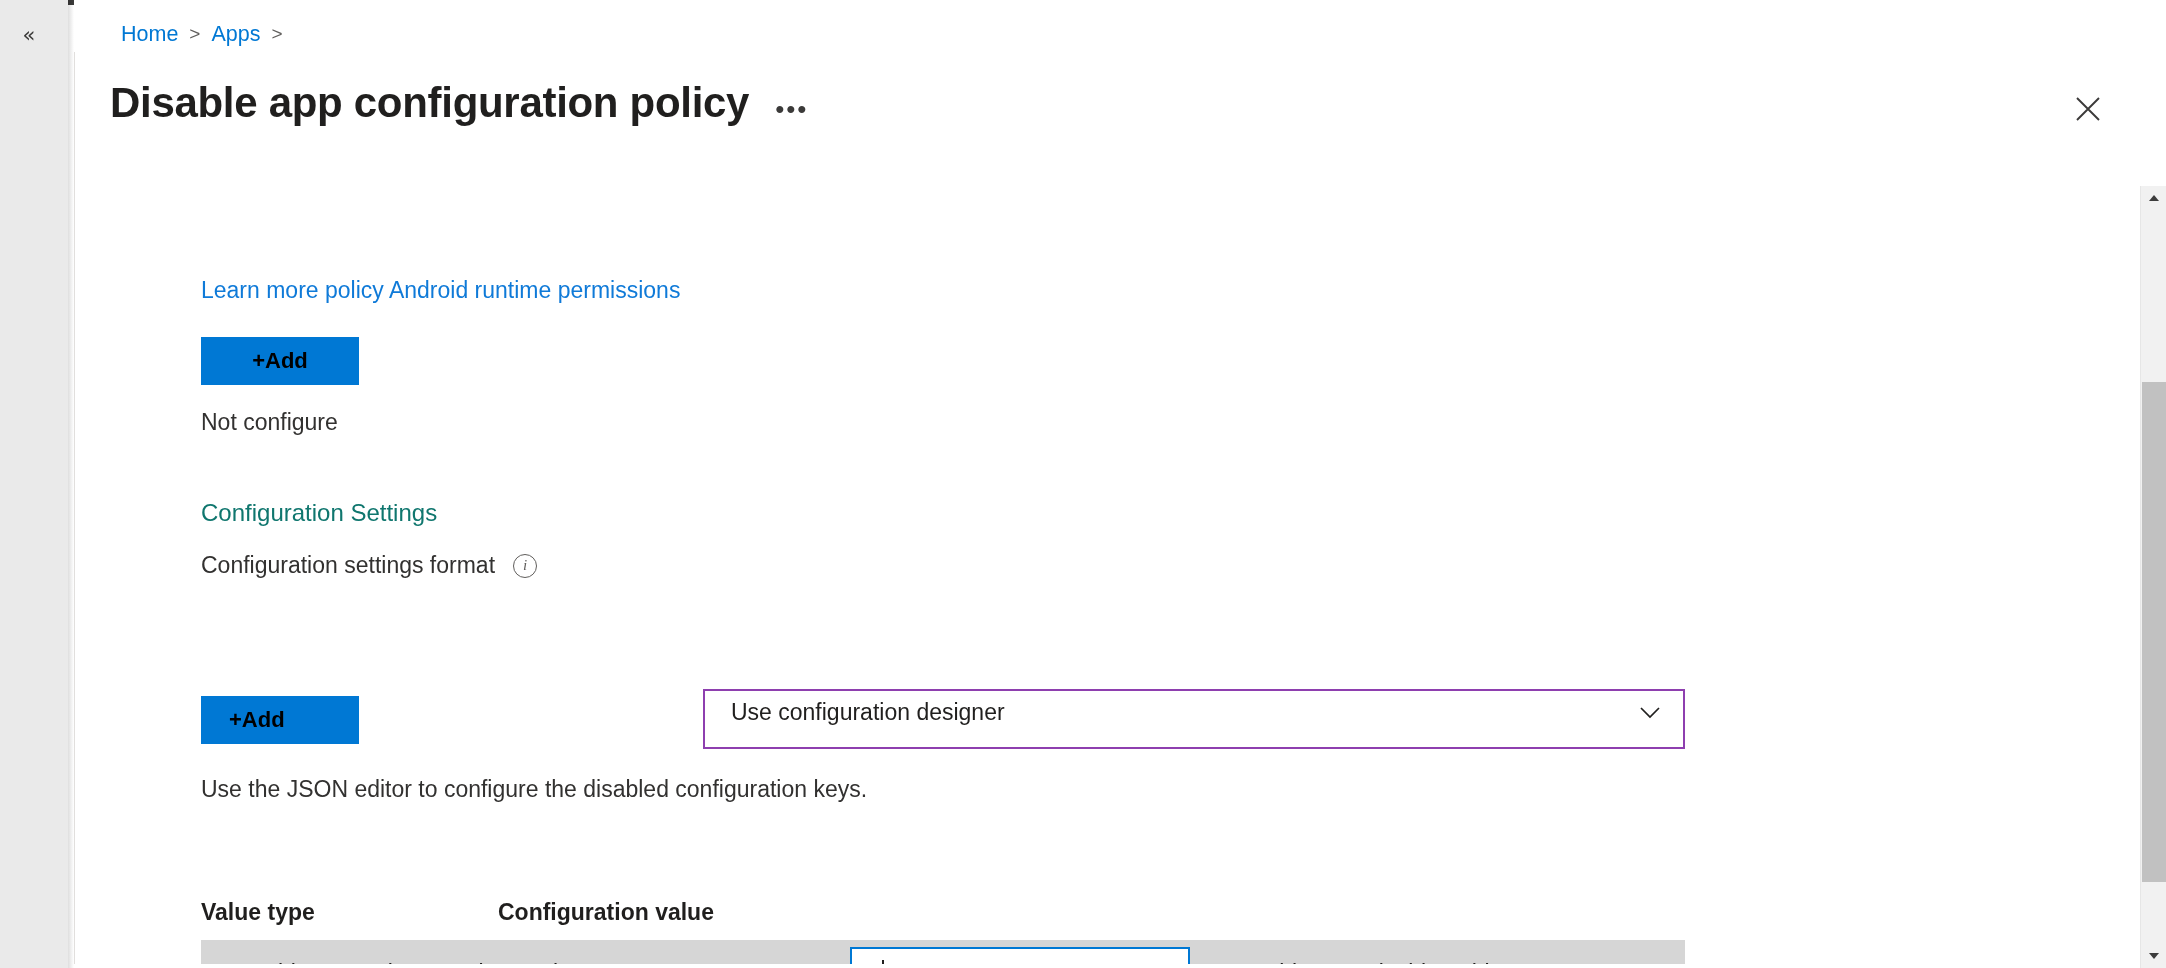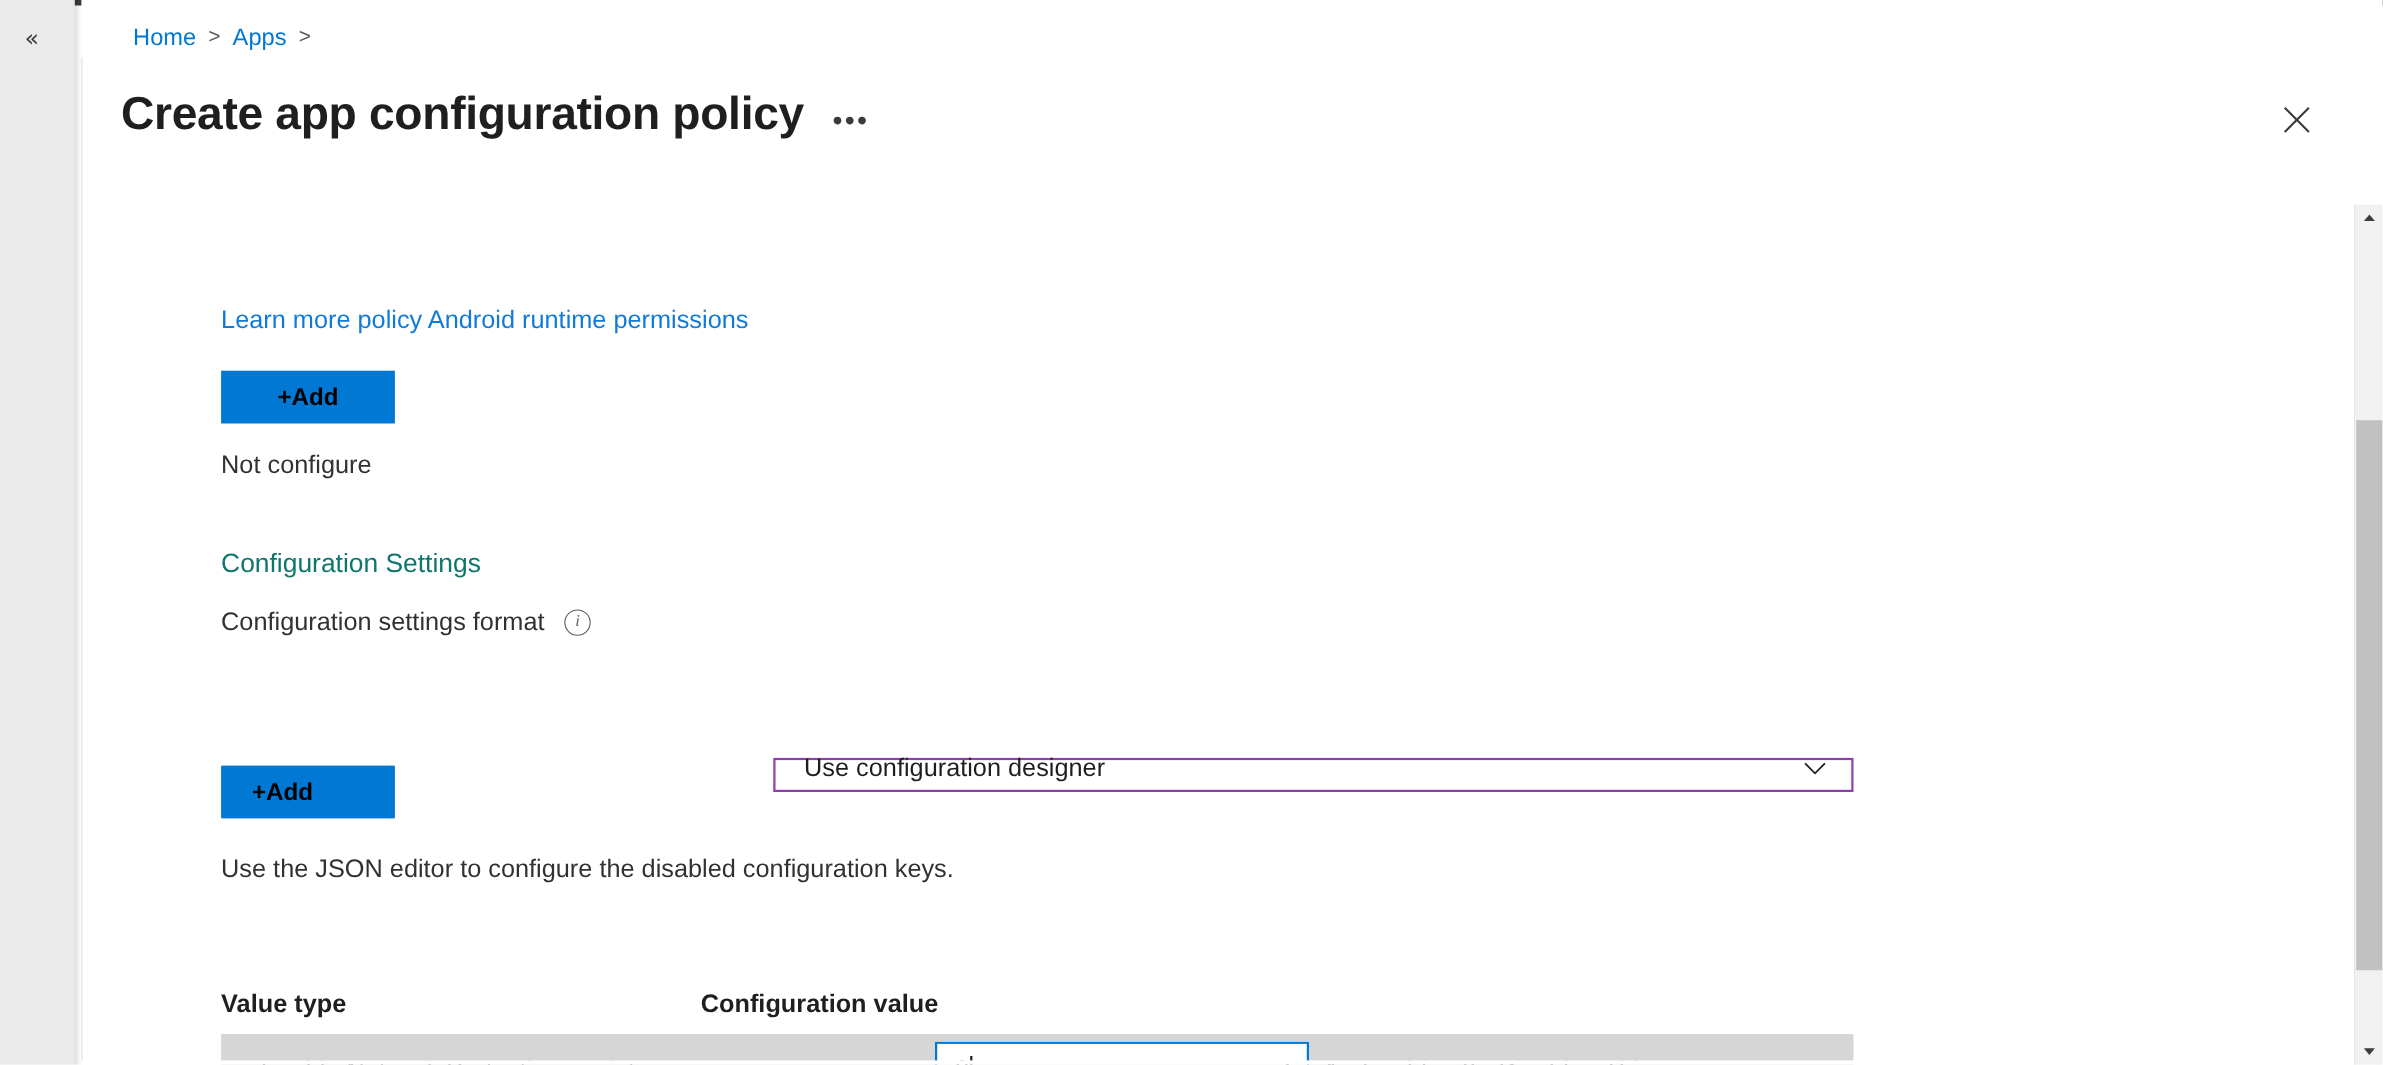--- a/index.html
+++ b/index.html
@@ -231,21 +231,21 @@
     cursor: pointer;
     line-height: 1;
     flex: none;
   }
 
   .dropdown {
     position: absolute;
     left: 628px;
     top: 497px;
     width: 982px;
-    height: 31px;
+    height: 60px;
     border: 2px solid #8e3faf;
     background: #ffffff;
     display: flex;
     align-items: center;
     padding: 0 20px 14px 26px;
     cursor: pointer;
   }
   .dropdown-value {
     flex: 1;
     font-size: 23px;
@@ -281,21 +281,21 @@
     height: 56px;
   }
   .cfg-head > div {
     font-size: 23px;
     font-weight: 600;
     color: #201f1e;
     white-space: nowrap;
   }
   .col-key   { width: 352px; padding-left: 36px; }
   .col-type  { width: 297px; }
-  .col-value { width: 355px; text-align: right; }
+  .col-value { width: 355px; }
   .col-desc  { flex: 1; }
 
   .cfg-row {
     display: flex;
     align-items: center;
     height: 66px;
     background: #d6d6d6;
   }
   .cell {
     font-size: 23px;
@@ -417,21 +417,21 @@
     <div class="breadcrumb">
       <span class="crumb-link">Home</span>
       <span class="crumb-sep">&gt;</span>
       <span class="crumb-link">Apps</span>
       <span class="crumb-sep">&gt;</span>
     </div>
 
     <div class="blade-panel">
 
       <div class="title-row">
-        <div class="blade-title">Create app configuration policy</div>
+        <div class="blade-title">Disable app configuration policy</div>
         <div class="title-ellipsis">•••</div>
       </div>
 
       <div class="close-btn">
         <svg width="26" height="26" viewBox="0 0 26 26" aria-hidden="true">
           <path d="M2 2 L24 24 M24 2 L2 24" stroke="currentColor" stroke-width="1.9" fill="none"></path>
         </svg>
       </div>
 
       <div class="content">

